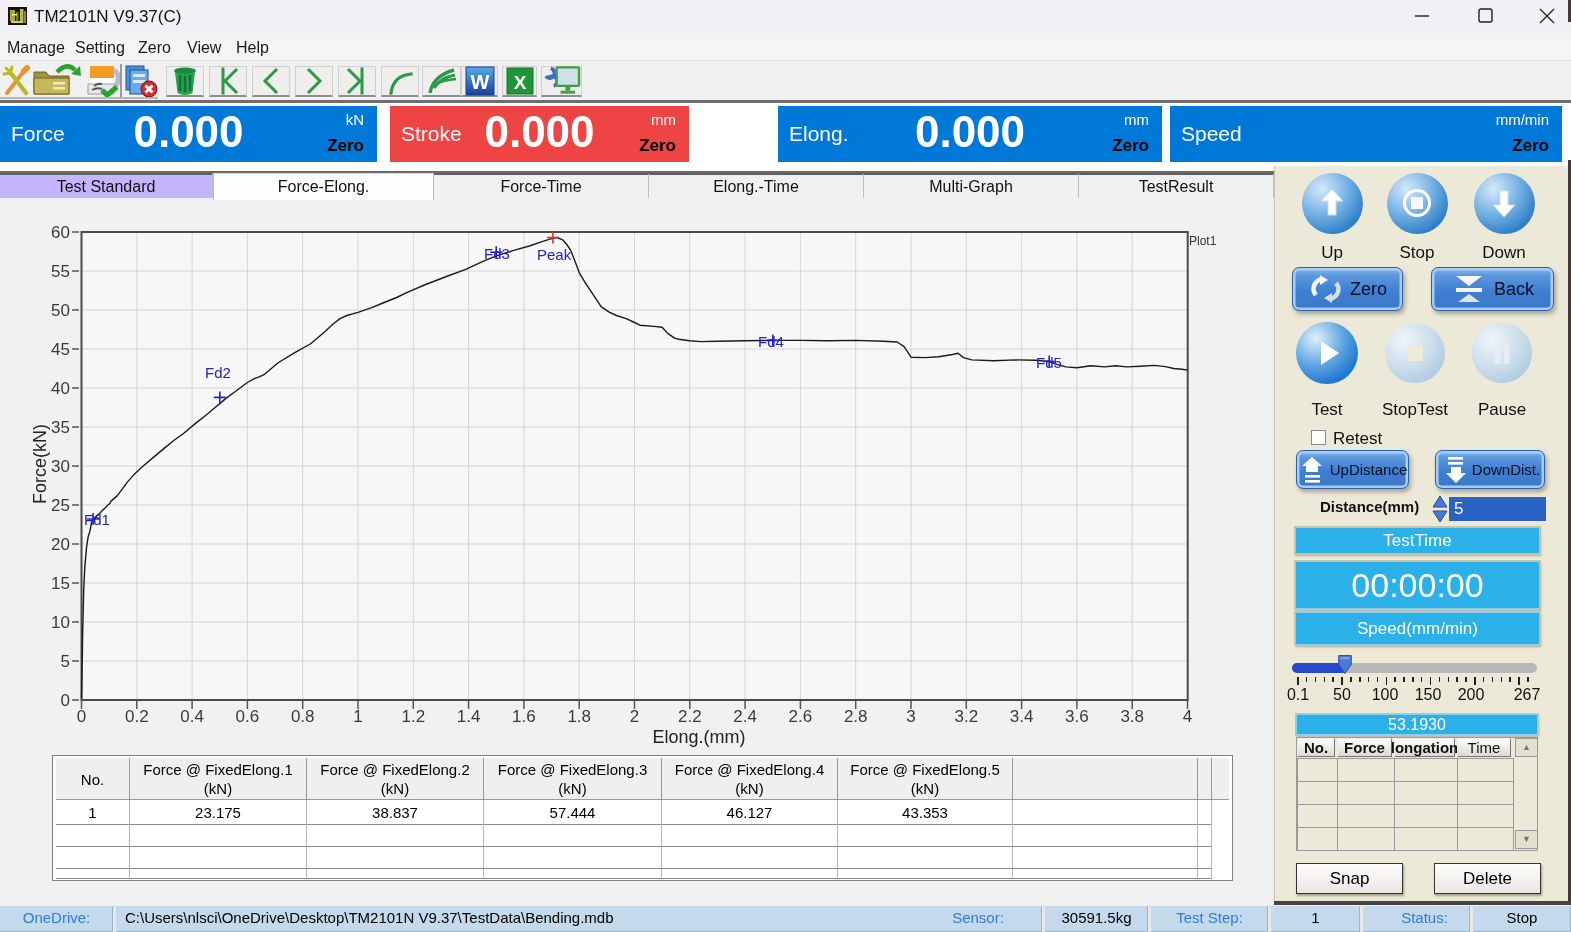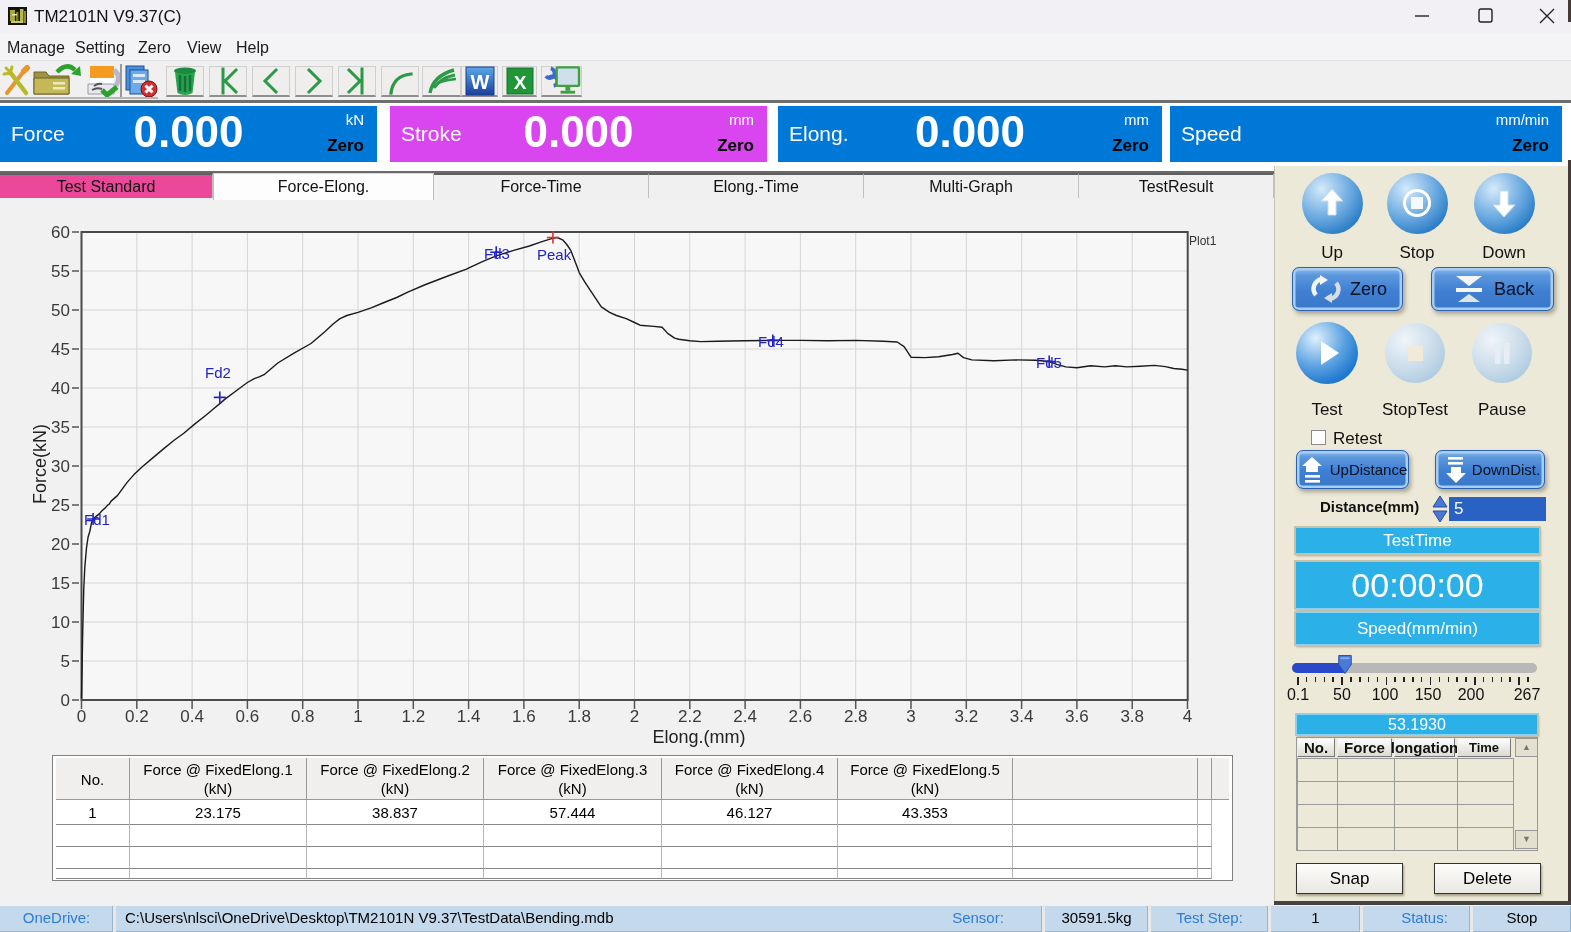--- a/index.html
+++ b/index.html
@@ -136,41 +136,41 @@
 </svg>
   </div>
 <div style="position:absolute;left:0;top:100px;width:1571px;height:2.5px;background:#6e6e6e"></div>
 <div style="position:absolute;left:0;top:102.5px;width:1571px;height:69px;background:#ffffff"></div>
 <div style="position:absolute;left:0px;top:106px;width:377px;height:56px;background:#0078d7;color:#fff">
 <div style="position:absolute;left:11px;top:16px;font-size:21px">Force</div>
 <div style="position:absolute;left:0;right:0;top:1px;text-align:center;font-size:44px;font-weight:bold">0.000</div>
 <div style="position:absolute;right:13px;top:5px;font-size:15px">kN</div>
 <div style="position:absolute;right:13px;top:30px;font-size:17px;font-weight:bold;color:#000">Zero</div>
 </div>
-<div style="position:absolute;left:390px;top:106px;width:377px;height:56px;background:#d946ef;color:#fff">
+<div style="position:absolute;left:390px;top:106px;width:299px;height:56px;background:#ef4444;color:#fff">
 <div style="position:absolute;left:11px;top:16px;font-size:21px">Stroke</div>
 <div style="position:absolute;left:0;right:0;top:1px;text-align:center;font-size:44px;font-weight:bold">0.000</div>
 <div style="position:absolute;right:13px;top:5px;font-size:15px">mm</div>
 <div style="position:absolute;right:13px;top:30px;font-size:17px;font-weight:bold;color:#000">Zero</div>
 </div>
 <div style="position:absolute;left:778px;top:106px;width:384px;height:56px;background:#0078d7;color:#fff">
 <div style="position:absolute;left:11px;top:16px;font-size:21px">Elong.</div>
 <div style="position:absolute;left:0;right:0;top:1px;text-align:center;font-size:44px;font-weight:bold">0.000</div>
 <div style="position:absolute;right:13px;top:5px;font-size:15px">mm</div>
 <div style="position:absolute;right:13px;top:30px;font-size:17px;font-weight:bold;color:#000">Zero</div>
 </div>
 <div style="position:absolute;left:1170px;top:106px;width:392px;height:56px;background:#0078d7;color:#fff">
 <div style="position:absolute;left:11px;top:16px;font-size:21px">Speed</div>
 <div style="position:absolute;right:13px;top:5px;font-size:15px">mm/min</div>
 <div style="position:absolute;right:13px;top:30px;font-size:17px;font-weight:bold;color:#000">Zero</div>
 </div>
 <div style="position:absolute;left:0;top:171px;width:1274px;height:2px;background:#6a6a6a"></div>
 
 <div style="position:absolute;left:0;top:173px;width:1274px;height:27px;background:#f0f0f0"></div>
-<div style="position:absolute;left:0px;top:173px;width:213px;height:25px;background:#ec4899;border-top:2px solid #606060;border-right:1px solid #c0c0c0;display:flex;align-items:center;justify-content:center;font-size:16px;color:#111">Test Standard</div>
+<div style="position:absolute;left:0px;top:173px;width:213px;height:25px;background:#c4b5fd;border-top:2px solid #606060;border-right:1px solid #c0c0c0;display:flex;align-items:center;justify-content:center;font-size:16px;color:#111">Test Standard</div>
 <div style="position:absolute;left:213px;top:173px;width:221px;height:27px;background:#fdfdfd;border-left:1px solid #bbb;border-right:1px solid #bbb;border-top:1px solid #d8d8d8;z-index:2;display:flex;align-items:center;justify-content:center;font-size:16px;color:#111">Force-Elong.</div>
 <div style="position:absolute;left:434px;top:173px;width:215px;height:25px;background:#f0f0f0;border-top:2px solid #606060;border-right:1px solid #c0c0c0;display:flex;align-items:center;justify-content:center;font-size:16px;color:#111">Force-Time</div>
 <div style="position:absolute;left:649px;top:173px;width:215px;height:25px;background:#f0f0f0;border-top:2px solid #606060;border-right:1px solid #c0c0c0;display:flex;align-items:center;justify-content:center;font-size:16px;color:#111">Elong.-Time</div>
 <div style="position:absolute;left:864px;top:173px;width:215px;height:25px;background:#f0f0f0;border-top:2px solid #606060;border-right:1px solid #c0c0c0;display:flex;align-items:center;justify-content:center;font-size:16px;color:#111">Multi-Graph</div>
 <div style="position:absolute;left:1079px;top:173px;width:195px;height:25px;background:#f0f0f0;border-top:2px solid #606060;border-right:1px solid #c0c0c0;display:flex;align-items:center;justify-content:center;font-size:16px;color:#111">TestResult</div>
 
 <div style="position:absolute;left:0;top:200px;width:1274px;height:705px;background:#f1f1f1"></div>
 <svg width="1274" height="905" style="position:absolute;left:0;top:0">
 <rect x="81.5" y="232" width="1106.2" height="468" fill="#f7f7f7"></rect>
 <line x1="136.8" y1="232" x2="136.8" y2="700" stroke="#d5d5d5" stroke-width="1"></line>
@@ -456,21 +456,21 @@
 <div style="position:absolute;left:1320px;top:686px;width:44px;text-align:center;font-size:16px;color:#111">50</div>
 <div style="position:absolute;left:1363px;top:686px;width:44px;text-align:center;font-size:16px;color:#111">100</div>
 <div style="position:absolute;left:1406px;top:686px;width:44px;text-align:center;font-size:16px;color:#111">150</div>
 <div style="position:absolute;left:1449px;top:686px;width:44px;text-align:center;font-size:16px;color:#111">200</div>
 <div style="position:absolute;left:1505px;top:686px;width:44px;text-align:center;font-size:16px;color:#111">267</div>
 <div style="position:absolute;left:1296px;top:714px;width:242px;height:21px;background:#2cb0e8;border:1px solid #8ad0f0;box-shadow:0 0 0 1px #c8c2a8, 1px 2px 2px rgba(120,110,80,.5);display:flex;align-items:center;justify-content:center;color:#fff;font-size:16px;font-weight:normal">53.1930</div>
 <div style="position:absolute;left:1296px;top:737px;width:242px;height:114px;background:#ece9d8;border:1px solid #999"></div>
 <div style="position:absolute;left:1297px;top:738px;width:38px;height:19px;background:linear-gradient(180deg,#fdfdfd,#dedad2);border:1px solid #777;border-top-color:#eee;border-left-color:#eee;display:flex;align-items:center;justify-content:center;font-size:15px;font-weight:bold;color:#111">No.</div>
 <div style="position:absolute;left:1337px;top:738px;width:55px;height:19px;background:linear-gradient(180deg,#fdfdfd,#dedad2);border:1px solid #777;border-top-color:#eee;border-left-color:#eee;display:flex;align-items:center;justify-content:center;font-size:15px;font-weight:bold;color:#111">Force</div>
 <div style="position:absolute;left:1394px;top:738px;width:61px;height:19px;background:linear-gradient(180deg,#fdfdfd,#dedad2);border:1px solid #777;border-top-color:#eee;border-left-color:#eee;display:flex;align-items:center;justify-content:center;font-size:15px;font-weight:bold;color:#111">longation</div>
-<div style="position:absolute;left:1457px;top:738px;width:54px;height:19px;background:linear-gradient(180deg,#fdfdfd,#dedad2);border:1px solid #777;border-top-color:#eee;border-left-color:#eee;display:flex;align-items:center;justify-content:center;font-size:13px;font-weight:bold;color:#111">Time</div>
+<div style="position:absolute;left:1457px;top:738px;width:54px;height:19px;background:linear-gradient(180deg,#fdfdfd,#dedad2);border:1px solid #777;border-top-color:#eee;border-left-color:#eee;display:flex;align-items:center;justify-content:center;font-size:15px;font-weight:normal;color:#111">Time</div>
 <div style="position:absolute;left:1297px;top:758px;width:216px;height:1px;background:#9a9a9a"></div>
 <div style="position:absolute;left:1297px;top:781px;width:216px;height:1px;background:#9a9a9a"></div>
 <div style="position:absolute;left:1297px;top:804px;width:216px;height:1px;background:#9a9a9a"></div>
 <div style="position:absolute;left:1297px;top:827px;width:216px;height:1px;background:#9a9a9a"></div>
 <div style="position:absolute;left:1297px;top:850px;width:216px;height:1px;background:#9a9a9a"></div>
 <div style="position:absolute;left:1297px;top:758px;width:1px;height:93px;background:#9a9a9a"></div>
 <div style="position:absolute;left:1337px;top:758px;width:1px;height:93px;background:#9a9a9a"></div>
 <div style="position:absolute;left:1394px;top:758px;width:1px;height:93px;background:#9a9a9a"></div>
 <div style="position:absolute;left:1457px;top:758px;width:1px;height:93px;background:#9a9a9a"></div>
 <div style="position:absolute;left:1513px;top:758px;width:1px;height:93px;background:#9a9a9a"></div>

